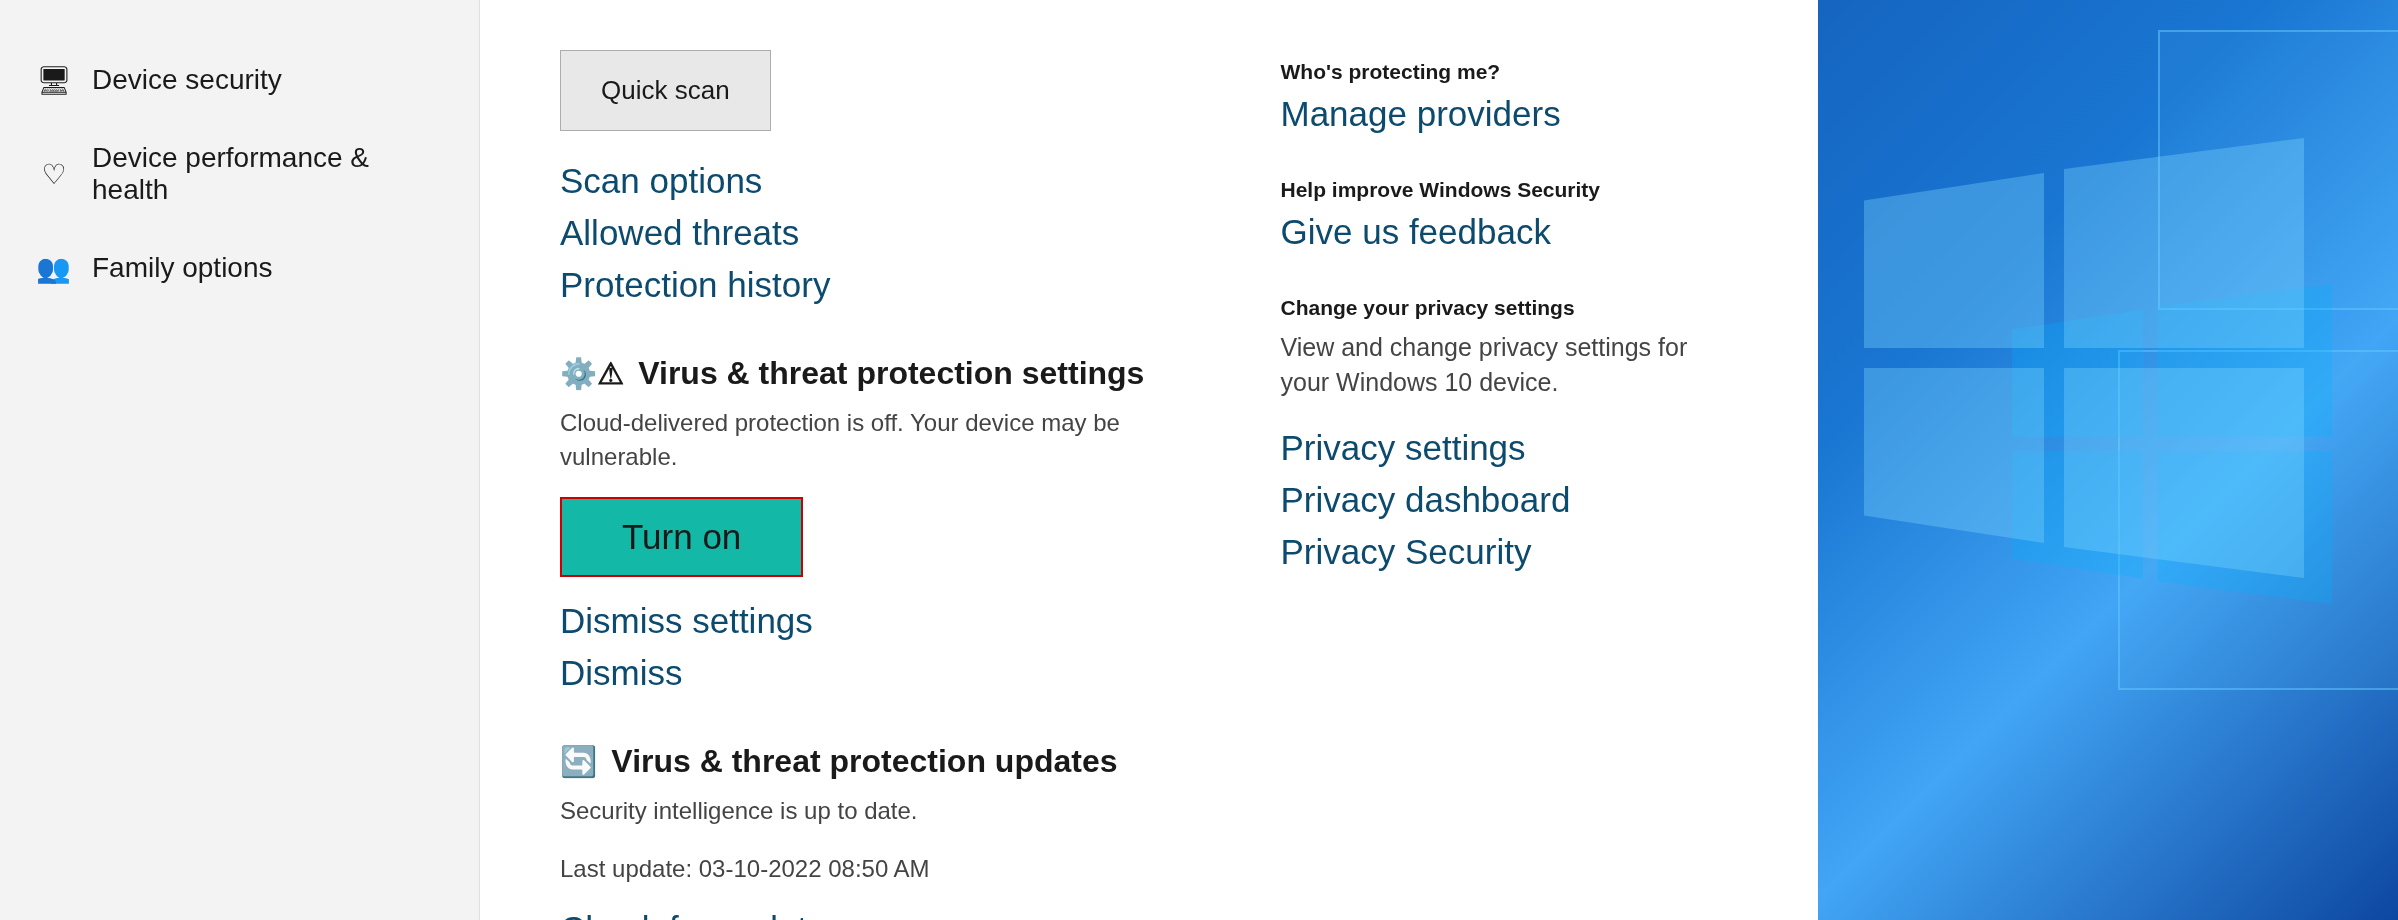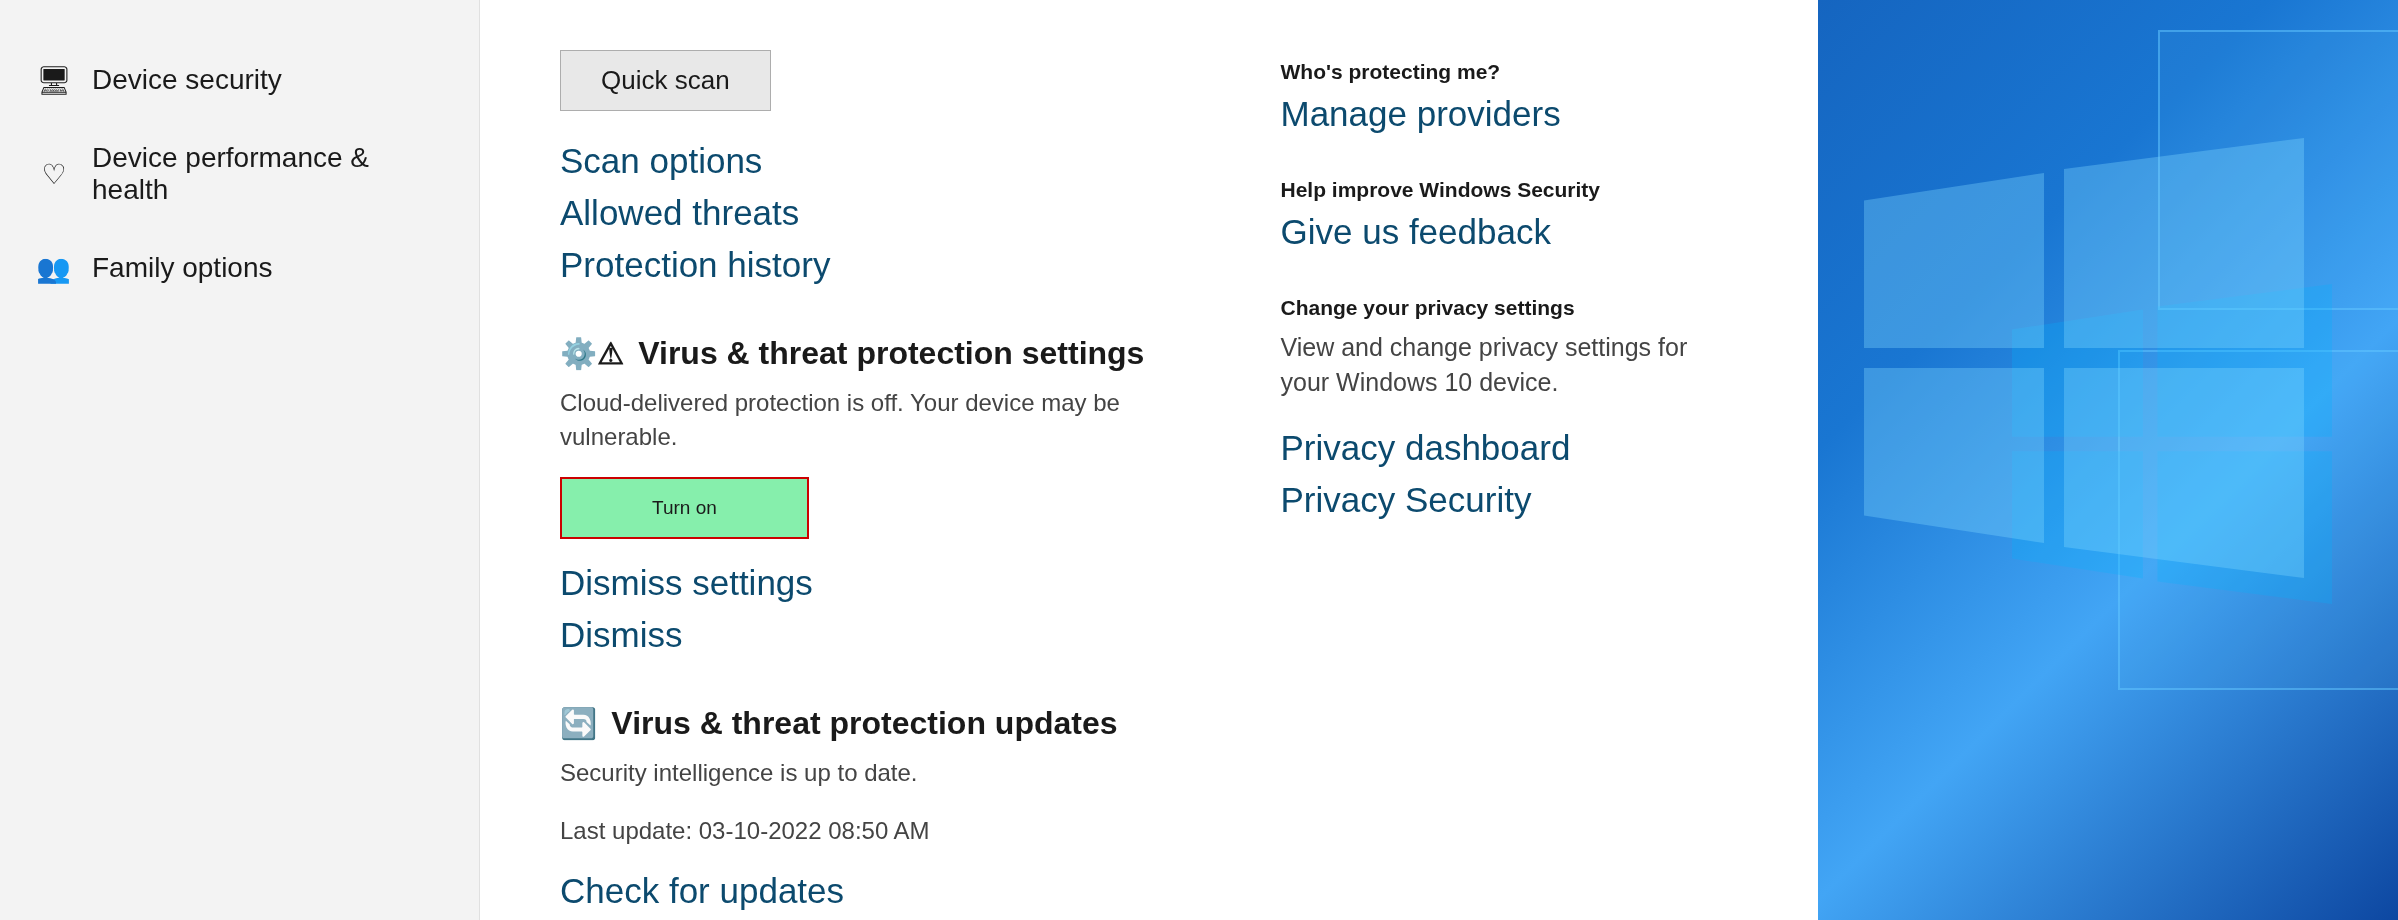--- a/index.html
+++ b/index.html
@@ -56,21 +56,21 @@
 
     .right-column {
       flex: 1;
       padding-top: 10px;
     }
 
     
     .quick-scan-btn {
       background: #e8e8e8;
       border: 1px solid #adadad;
-      padding: 14px 40px;
+      padding: 24px 40px;
       font-size: 26px;
       cursor: pointer;
       color: #1a1a1a;
       margin-bottom: 30px;
       display: inline-block;
     }
 
     .link-blue {
       color: #0c4a6e;
       font-size: 35px;
@@ -106,24 +106,24 @@
       line-height: 1.4;
     }
 
     
     .turn-on-btn-wrapper {
       border: 2.5px solid #cc0000;
       display: inline-block;
       margin-bottom: 24px;
     }
     .turn-on-btn {
-      background: #86efac;
+      background: #14b8a6;
       border: none;
-      padding: 18px 90px;
-      font-size: 19px;
+      padding: 18px 60px;
+      font-size: 35px;
       cursor: pointer;
       color: #1a1a1a;
       display: block;
     }
 
     
     .right-section {
       margin-bottom: 44px;
     }
     .right-section-title {
@@ -241,20 +241,21 @@
       </div>
 
       <div class="right-section">
         <div class="right-section-title">Help improve Windows Security</div>
         <a class="link-blue">Give us feedback</a>
       </div>
 
       <div class="right-section">
         <div class="right-section-title">Change your privacy settings</div>
         <div class="right-section-desc">View and change privacy settings for your Windows 10 device.</div>
+        <a class="link-blue">Privacy settings</a>
         <a class="link-blue">Privacy dashboard</a>
         <a class="link-blue">Privacy Security</a>
       </div>
 
     </div>
 
   </div>
 
   <div class="scrollbar">
     <div class="scrollbar-thumb"></div>

